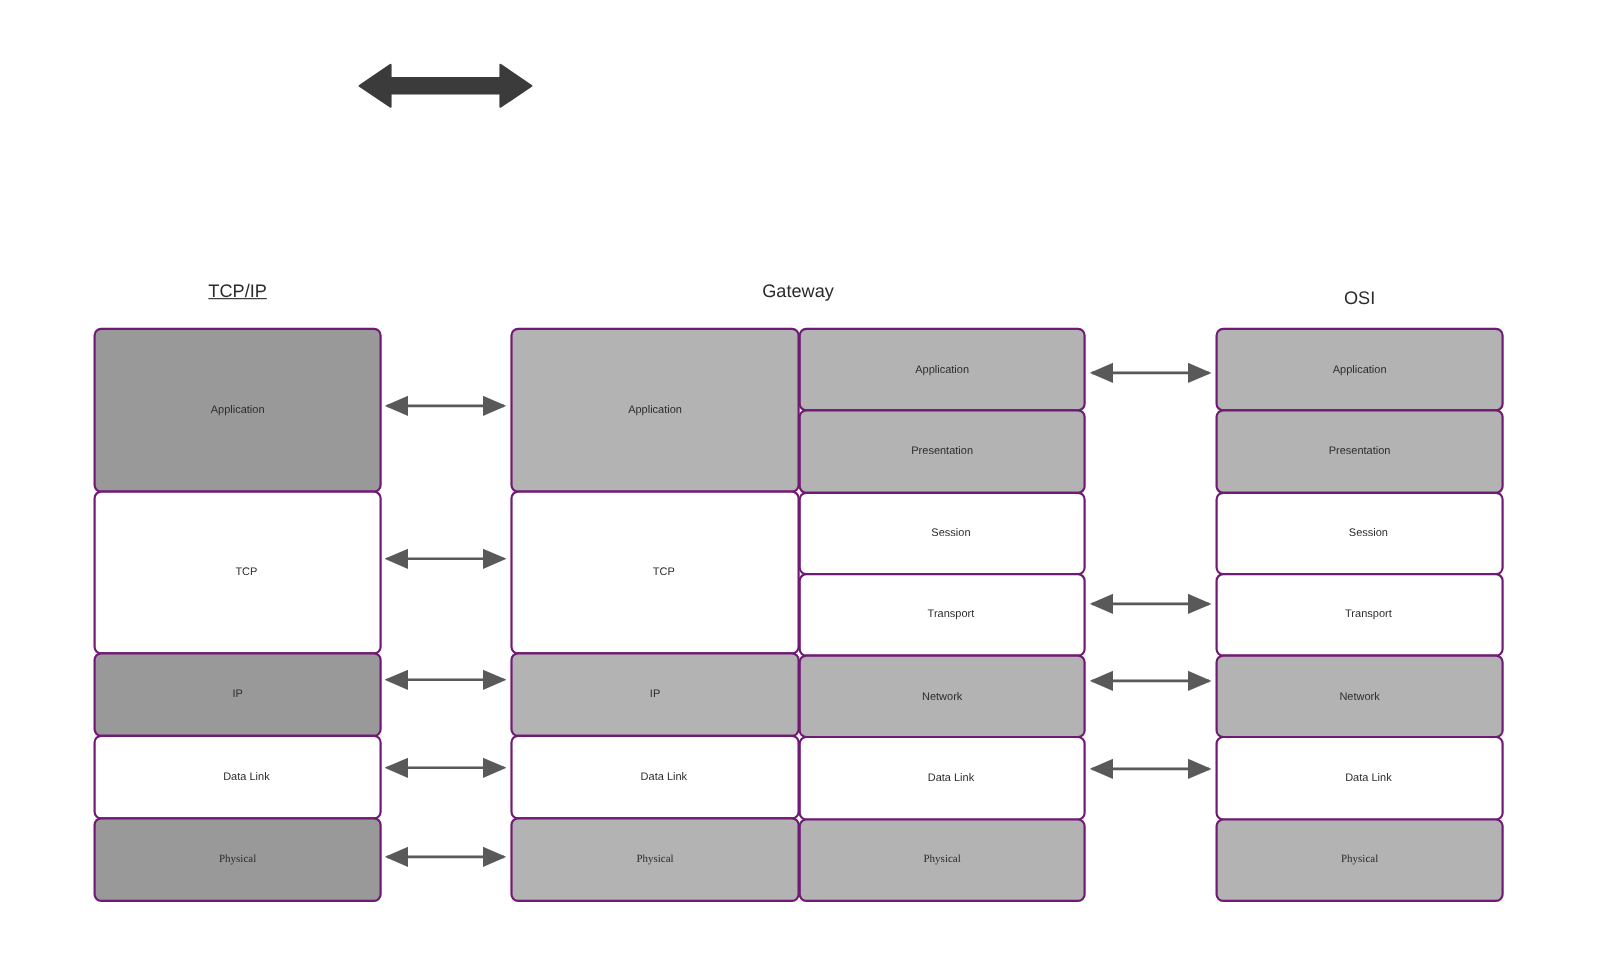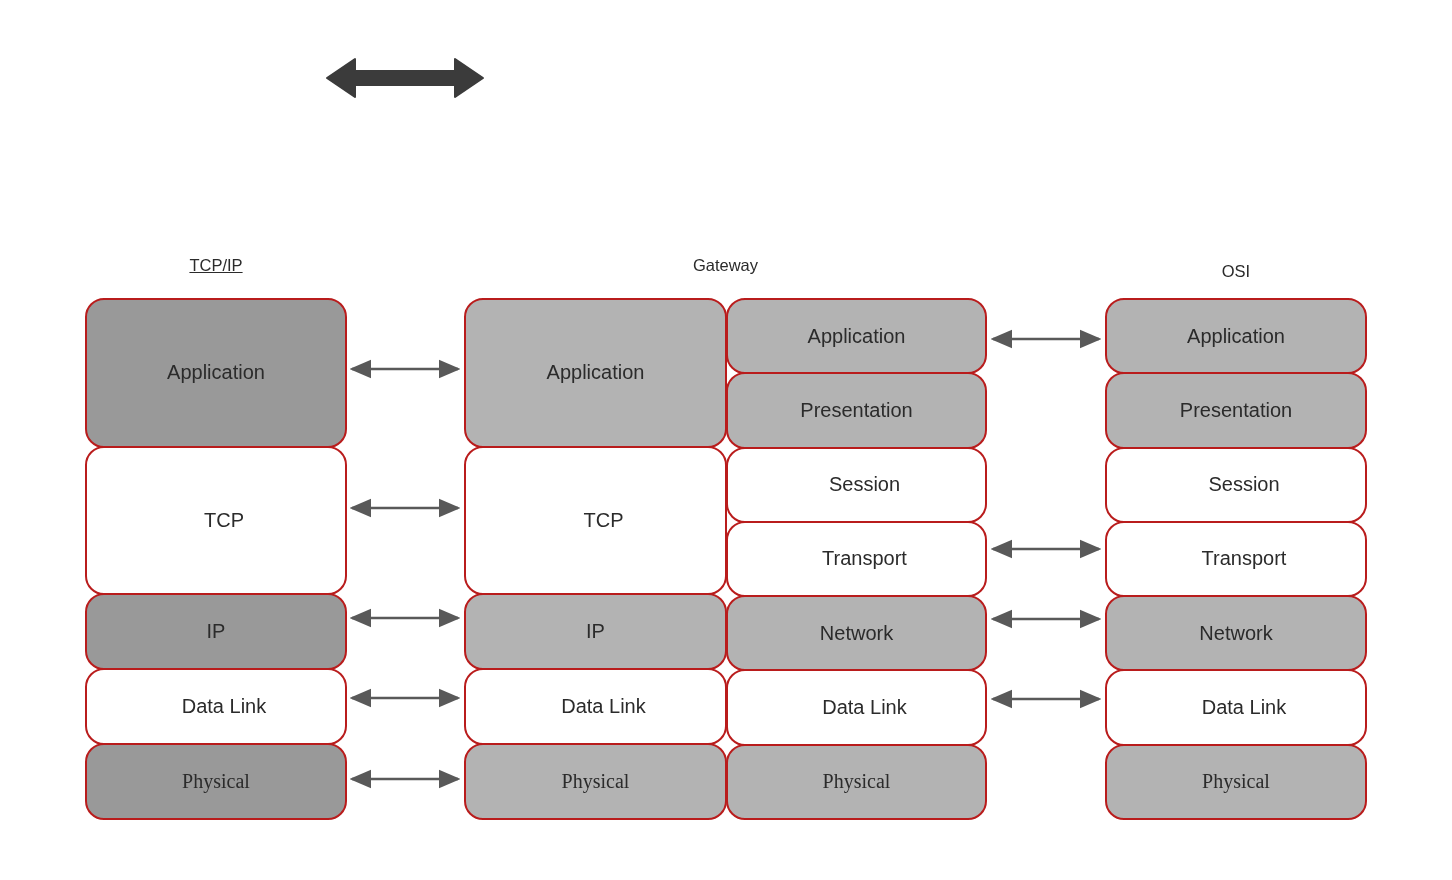--- a/index.html
+++ b/index.html
@@ -42,26 +42,26 @@
     display: flex;
     flex-direction: column;
   }
   #stack-tcpip { left: 85px;   top: 298px; width: 262px; height: 522px; }
   #stack-gw-l  { left: 464px;  top: 298px; width: 263px; height: 522px; }
   #stack-gw-r  { left: 726px;  top: 298px; width: 261px; height: 522px; }
   #stack-osi   { left: 1105px; top: 298px; width: 262px; height: 522px; }
 
   .layer {
     box-sizing: border-box;
-    border: 2px solid #b91c1c;
-    border-radius: 19px;
+    border: 2px solid #701a75;
+    border-radius: 7px;
     display: flex;
     align-items: center;
     justify-content: center;
-    font-size: 20px;
+    font-size: 10px;
     color: #2b2b2b;
     margin-bottom: -2px;
     position: relative;
     white-space: nowrap;
   }
   .layer:last-child { margin-bottom: 0; font-family: Liberation Serif, serif; }
 
   .fill-darkgray  { background: #999999; }
   .fill-lightgray { background: #b3b3b3; }
   .fill-white     { background: #ffffff; padding-left: 16px; }

